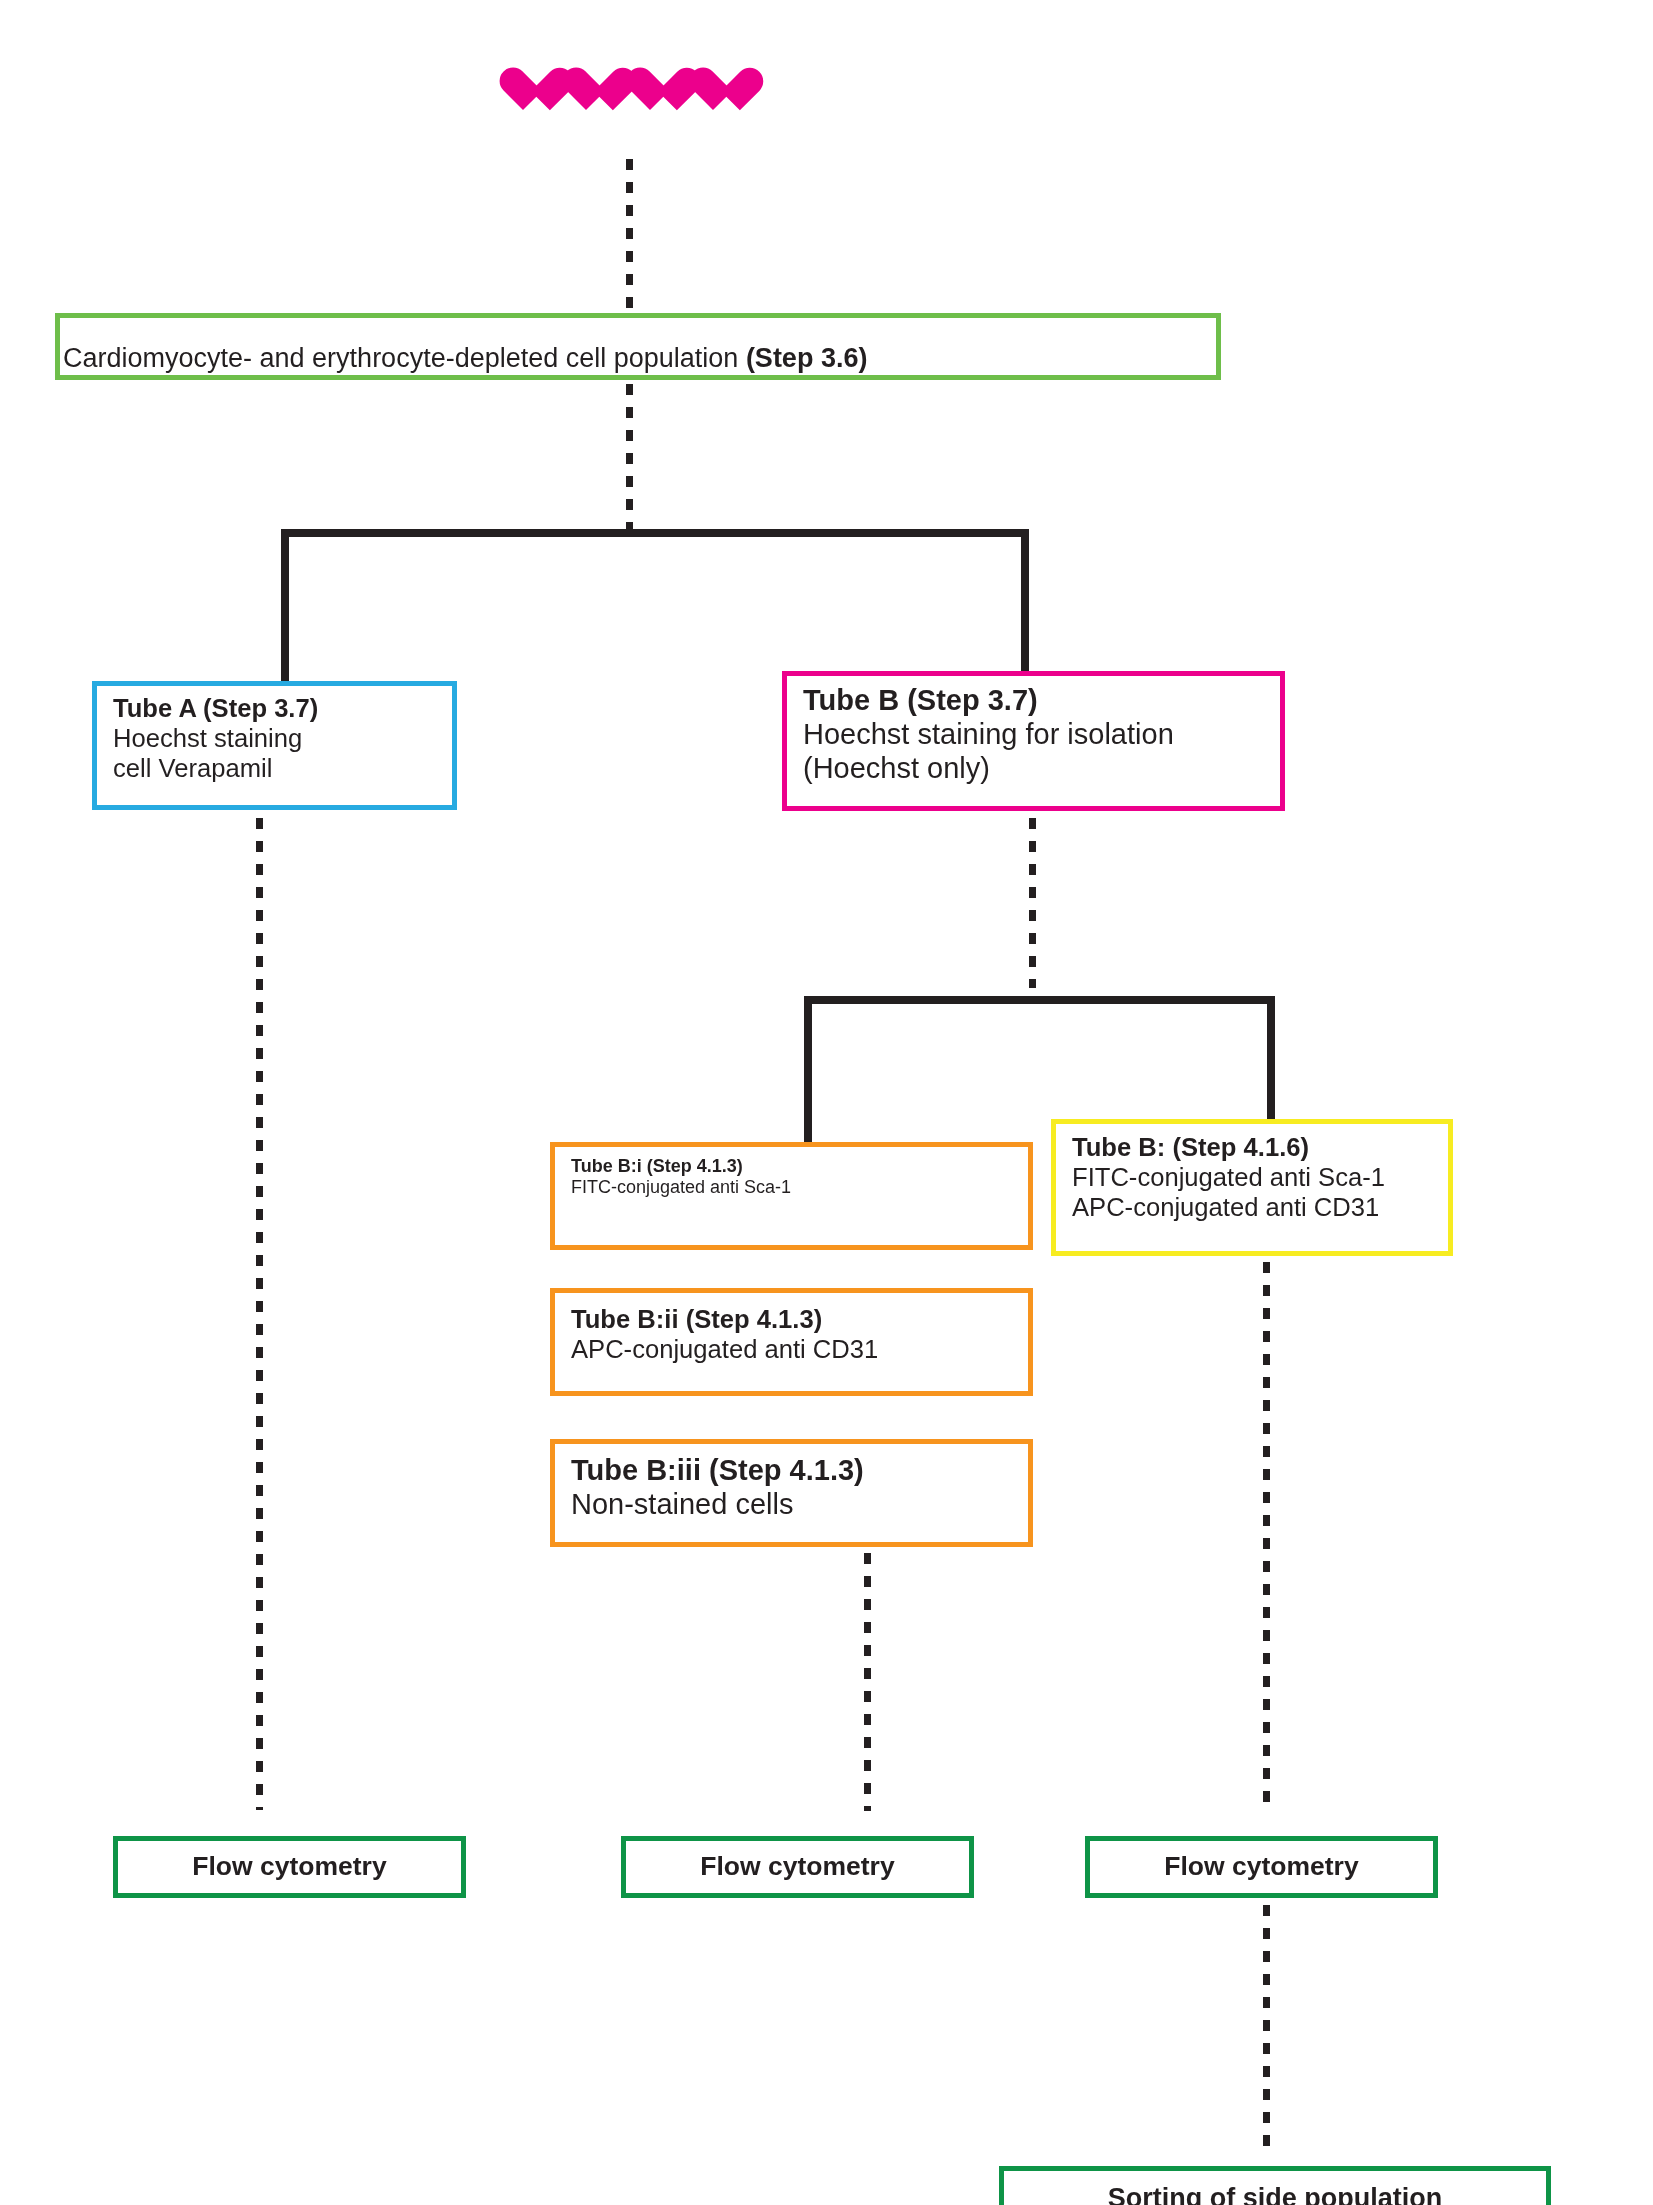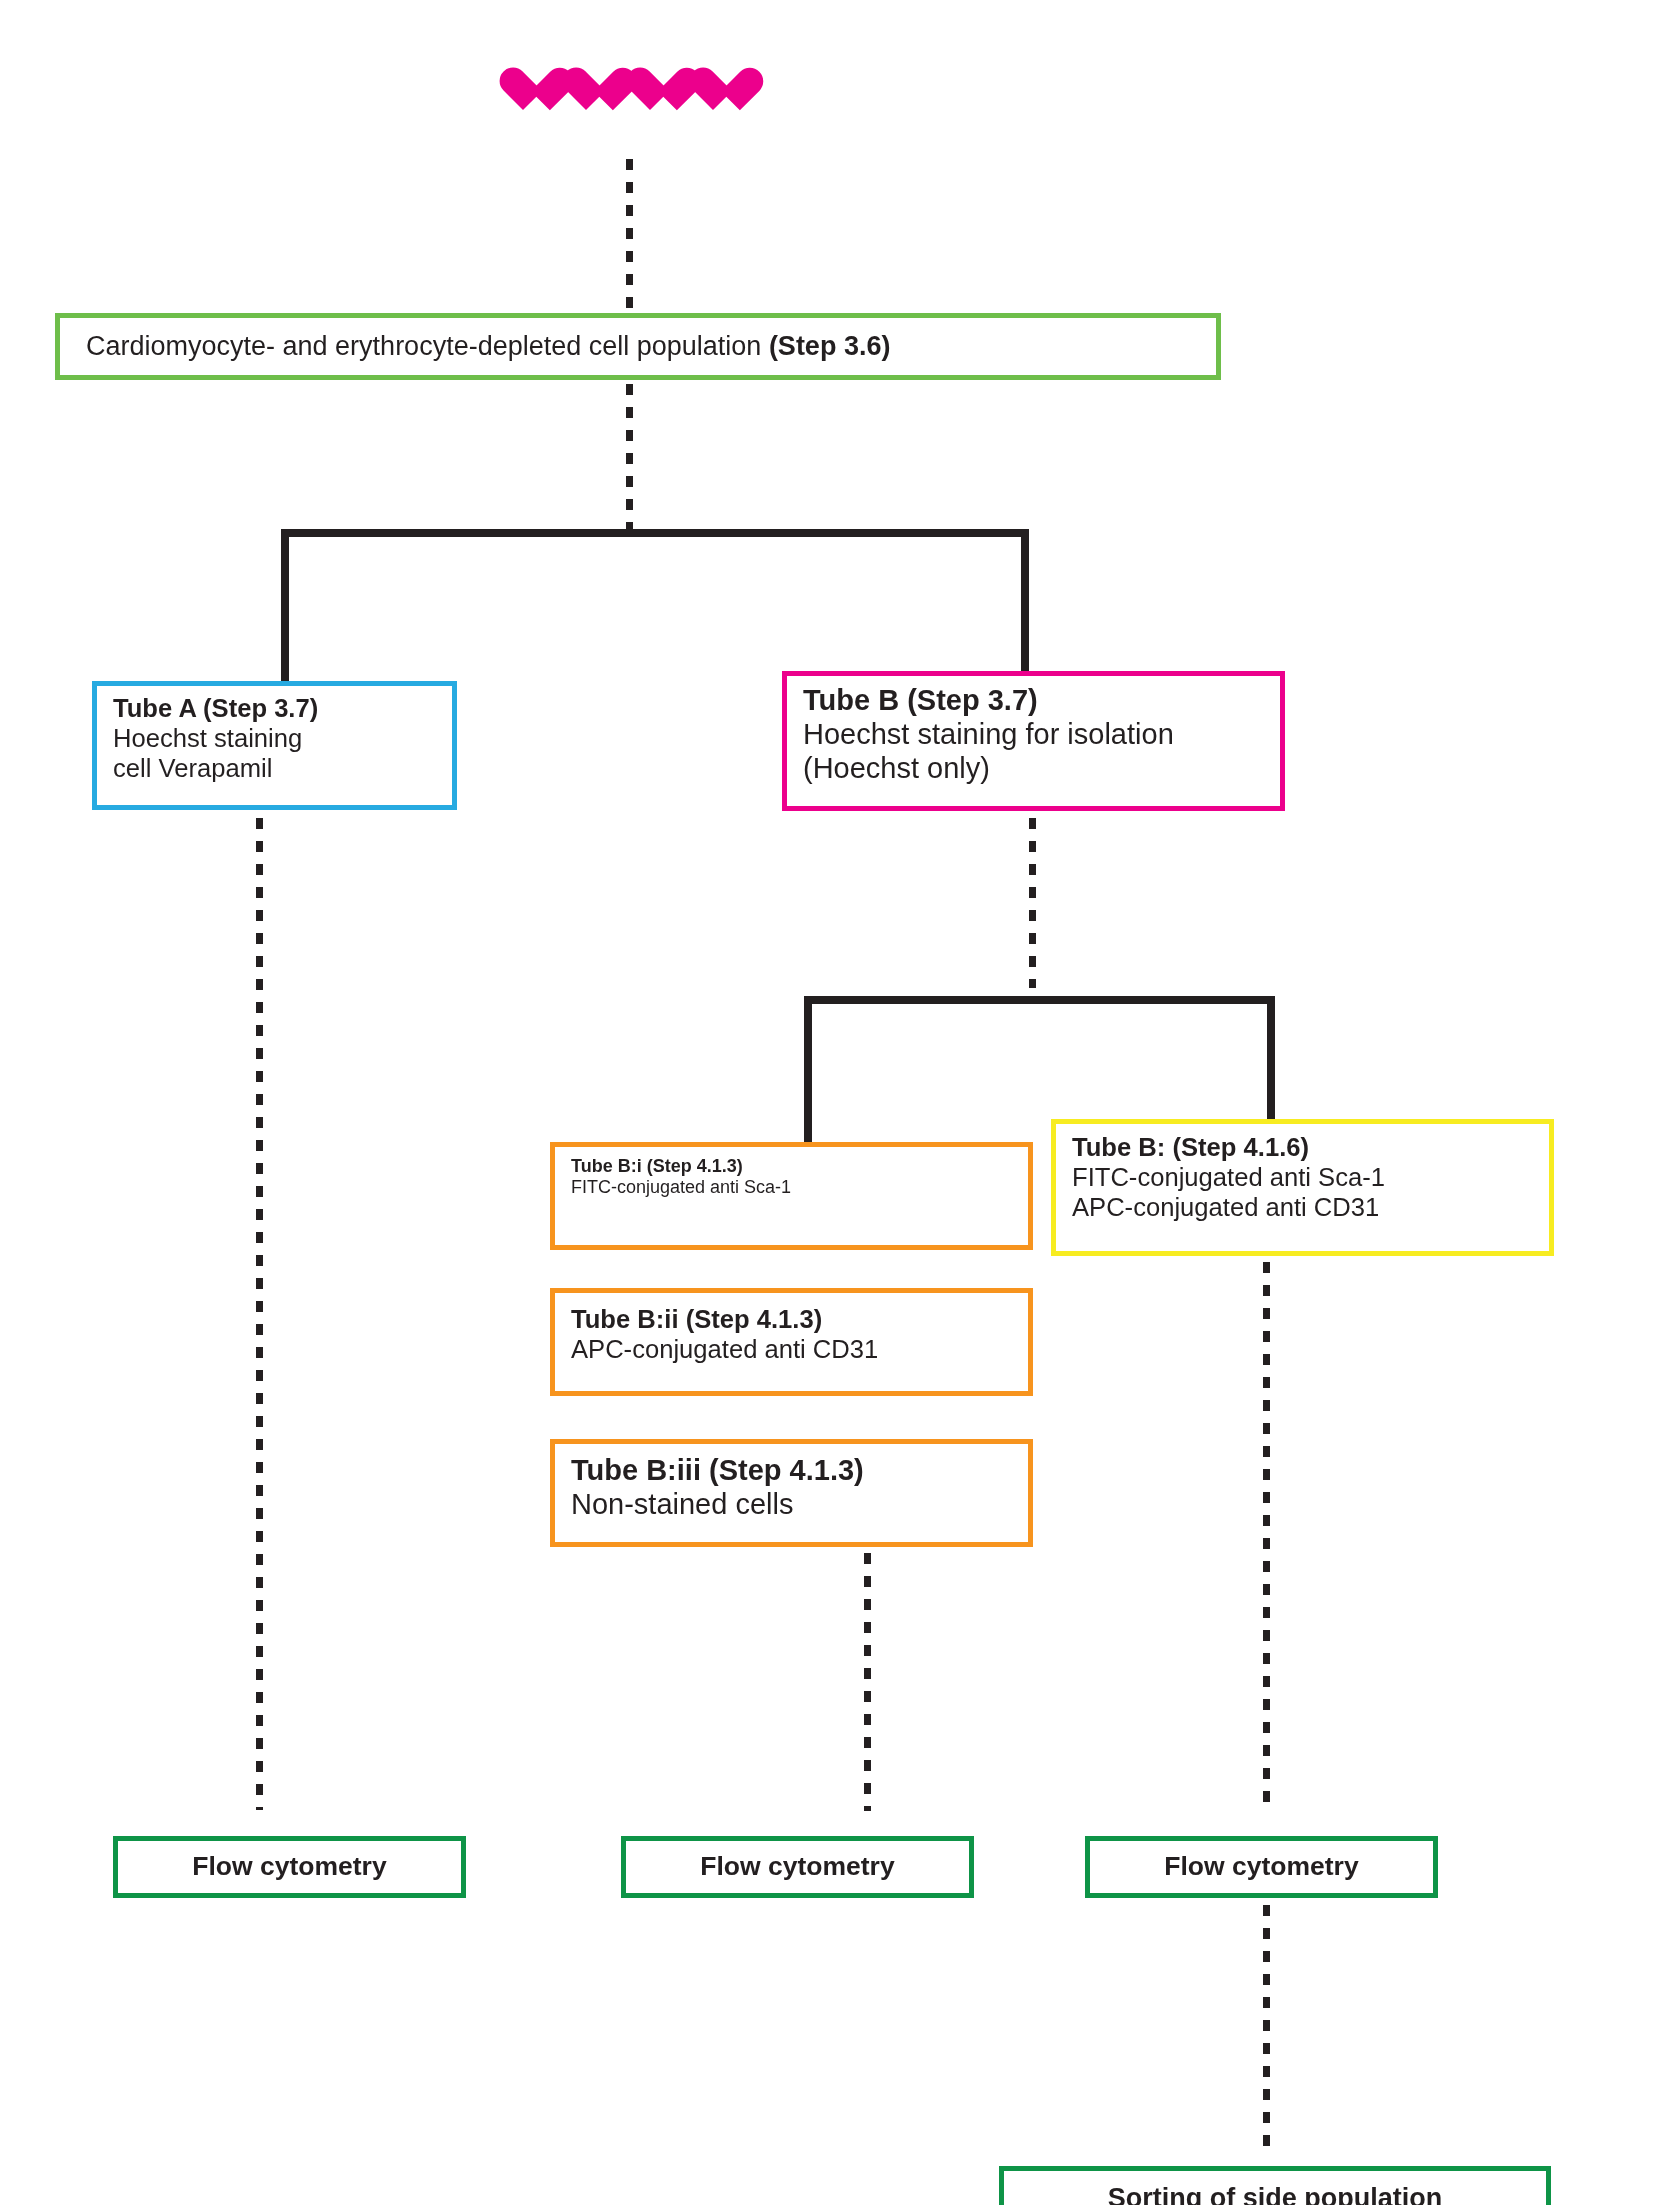--- a/index.html
+++ b/index.html
@@ -62,21 +62,21 @@
   <div class="hearts" style="left:497px;top:67px;">
     <div class="heart"></div>
     <div class="heart"></div>
     <div class="heart"></div>
     <div class="heart"></div>
   </div>
 
   <div class="dotline" style="left:626px;top:159px;height:154px;"></div>
 
   <div class="node" style="left:55px;top:313px;width:1166px;height:67px;border:5.7px solid #6EBE4A;
-              display:flex;align-items:center;padding-left:26px;font-size:27px;">
+              display:flex;align-items:flex-end;padding-left:3px;font-size:27px;">
     <span class="ln"><span>Cardiomyocyte- and erythrocyte-depleted cell population </span><span class="b">(Step 3.6)</span></span>
   </div>
 
   <div class="dotline" style="left:626px;top:384px;height:150px;"></div>
 
   <div class="brk-h" style="left:281px;top:529px;width:748px;height:8px;"></div>
   <div class="brk-v" style="left:281px;top:529px;width:8px;height:152px;"></div>
   <div class="brk-v" style="left:1021px;top:529px;width:8px;height:152px;"></div>
 
   <div class="node" style="left:92px;top:681px;width:365px;height:129px;border:5.7px solid #27AAE1;
@@ -112,21 +112,21 @@
     <span class="ln b">Tube B:ii (Step 4.1.3)</span>
     <span class="ln">APC-conjugated anti CD31</span>
   </div>
 
   <div class="node" style="left:550px;top:1439px;width:483px;height:108px;border:5.7px solid #F7941E;
               padding:8.8px 0 0 16px;font-size:29px;">
     <span class="ln b">Tube B:iii (Step 4.1.3)</span>
     <span class="ln">Non-stained cells</span>
   </div>
 
-  <div class="node" style="left:1051px;top:1119px;width:503px;height:137px;border:5.7px solid #F7EC21;
+  <div class="node" style="left:1051px;top:1119px;width:402px;height:137px;border:5.7px solid #F7EC21;
               padding:8px 0 4px 16px;font-size:25.6px;">
     <span class="ln b">Tube B: (Step 4.1.6)</span>
     <span class="ln">FITC-conjugated anti Sca-1</span>
     <span class="ln">APC-conjugated anti CD31</span>
   </div>
 
   <div class="dotline" style="left:864px;top:1553px;height:258px;"></div>
 
   <div class="dotline" style="left:1263px;top:1262px;height:548px;"></div>
 

